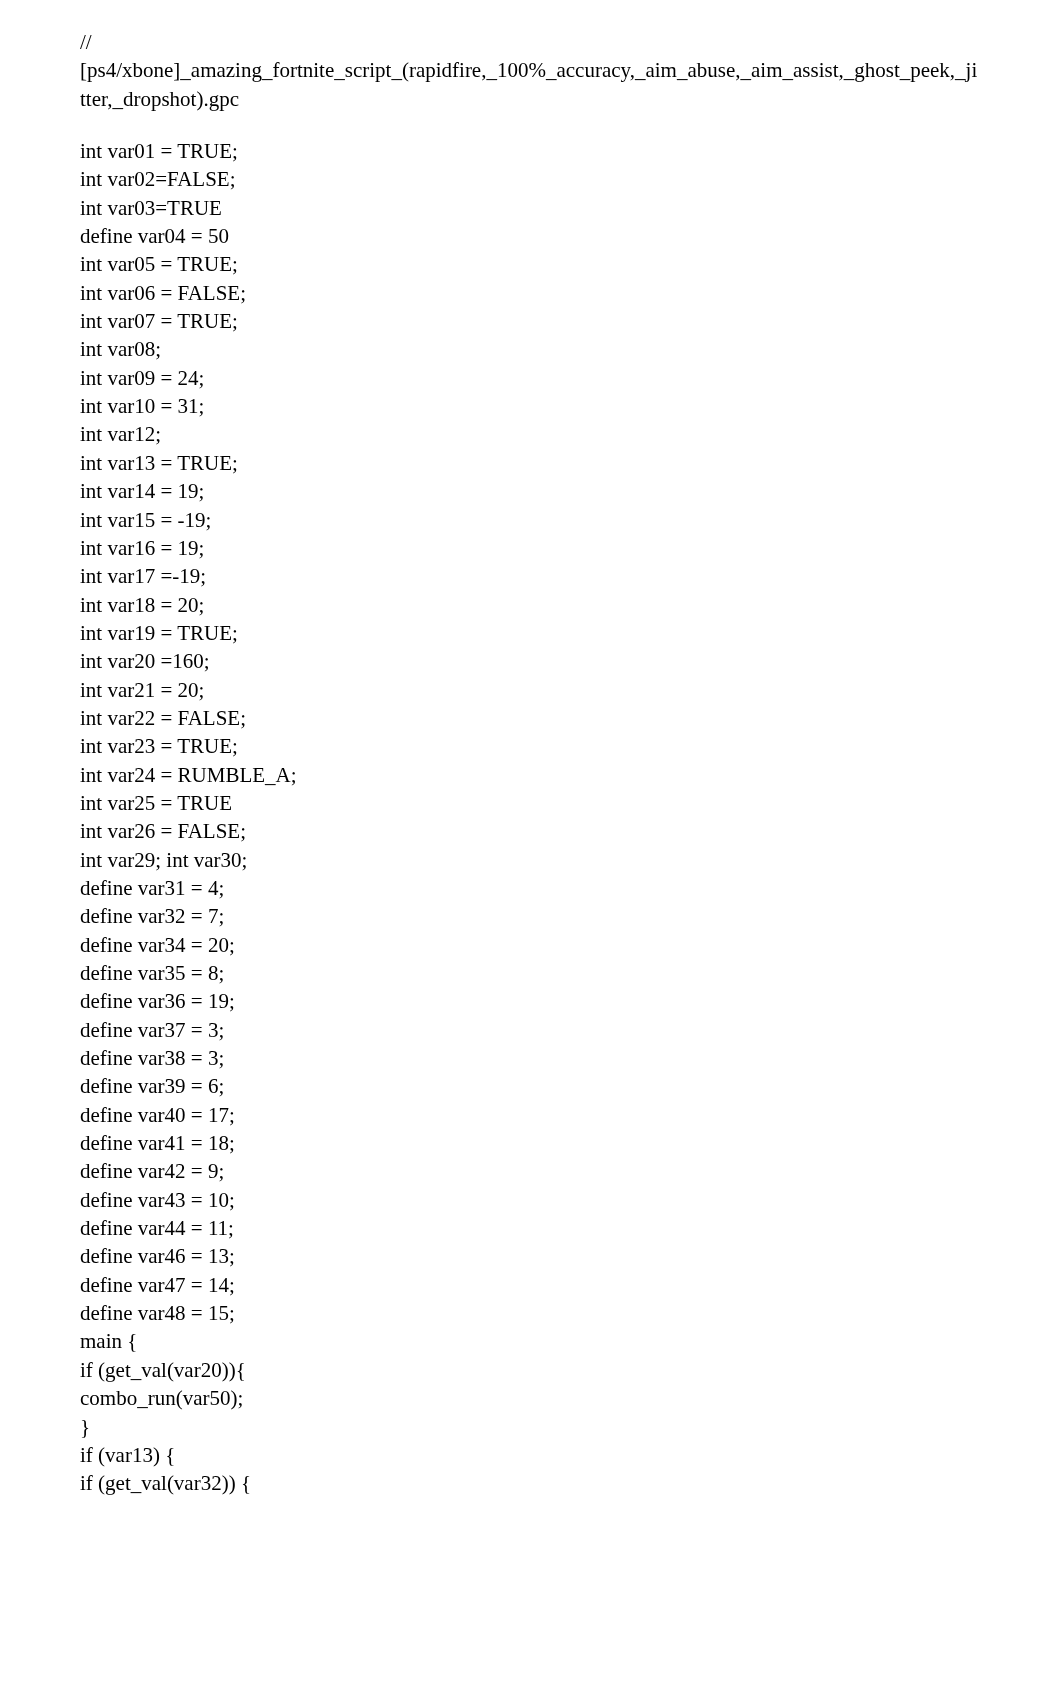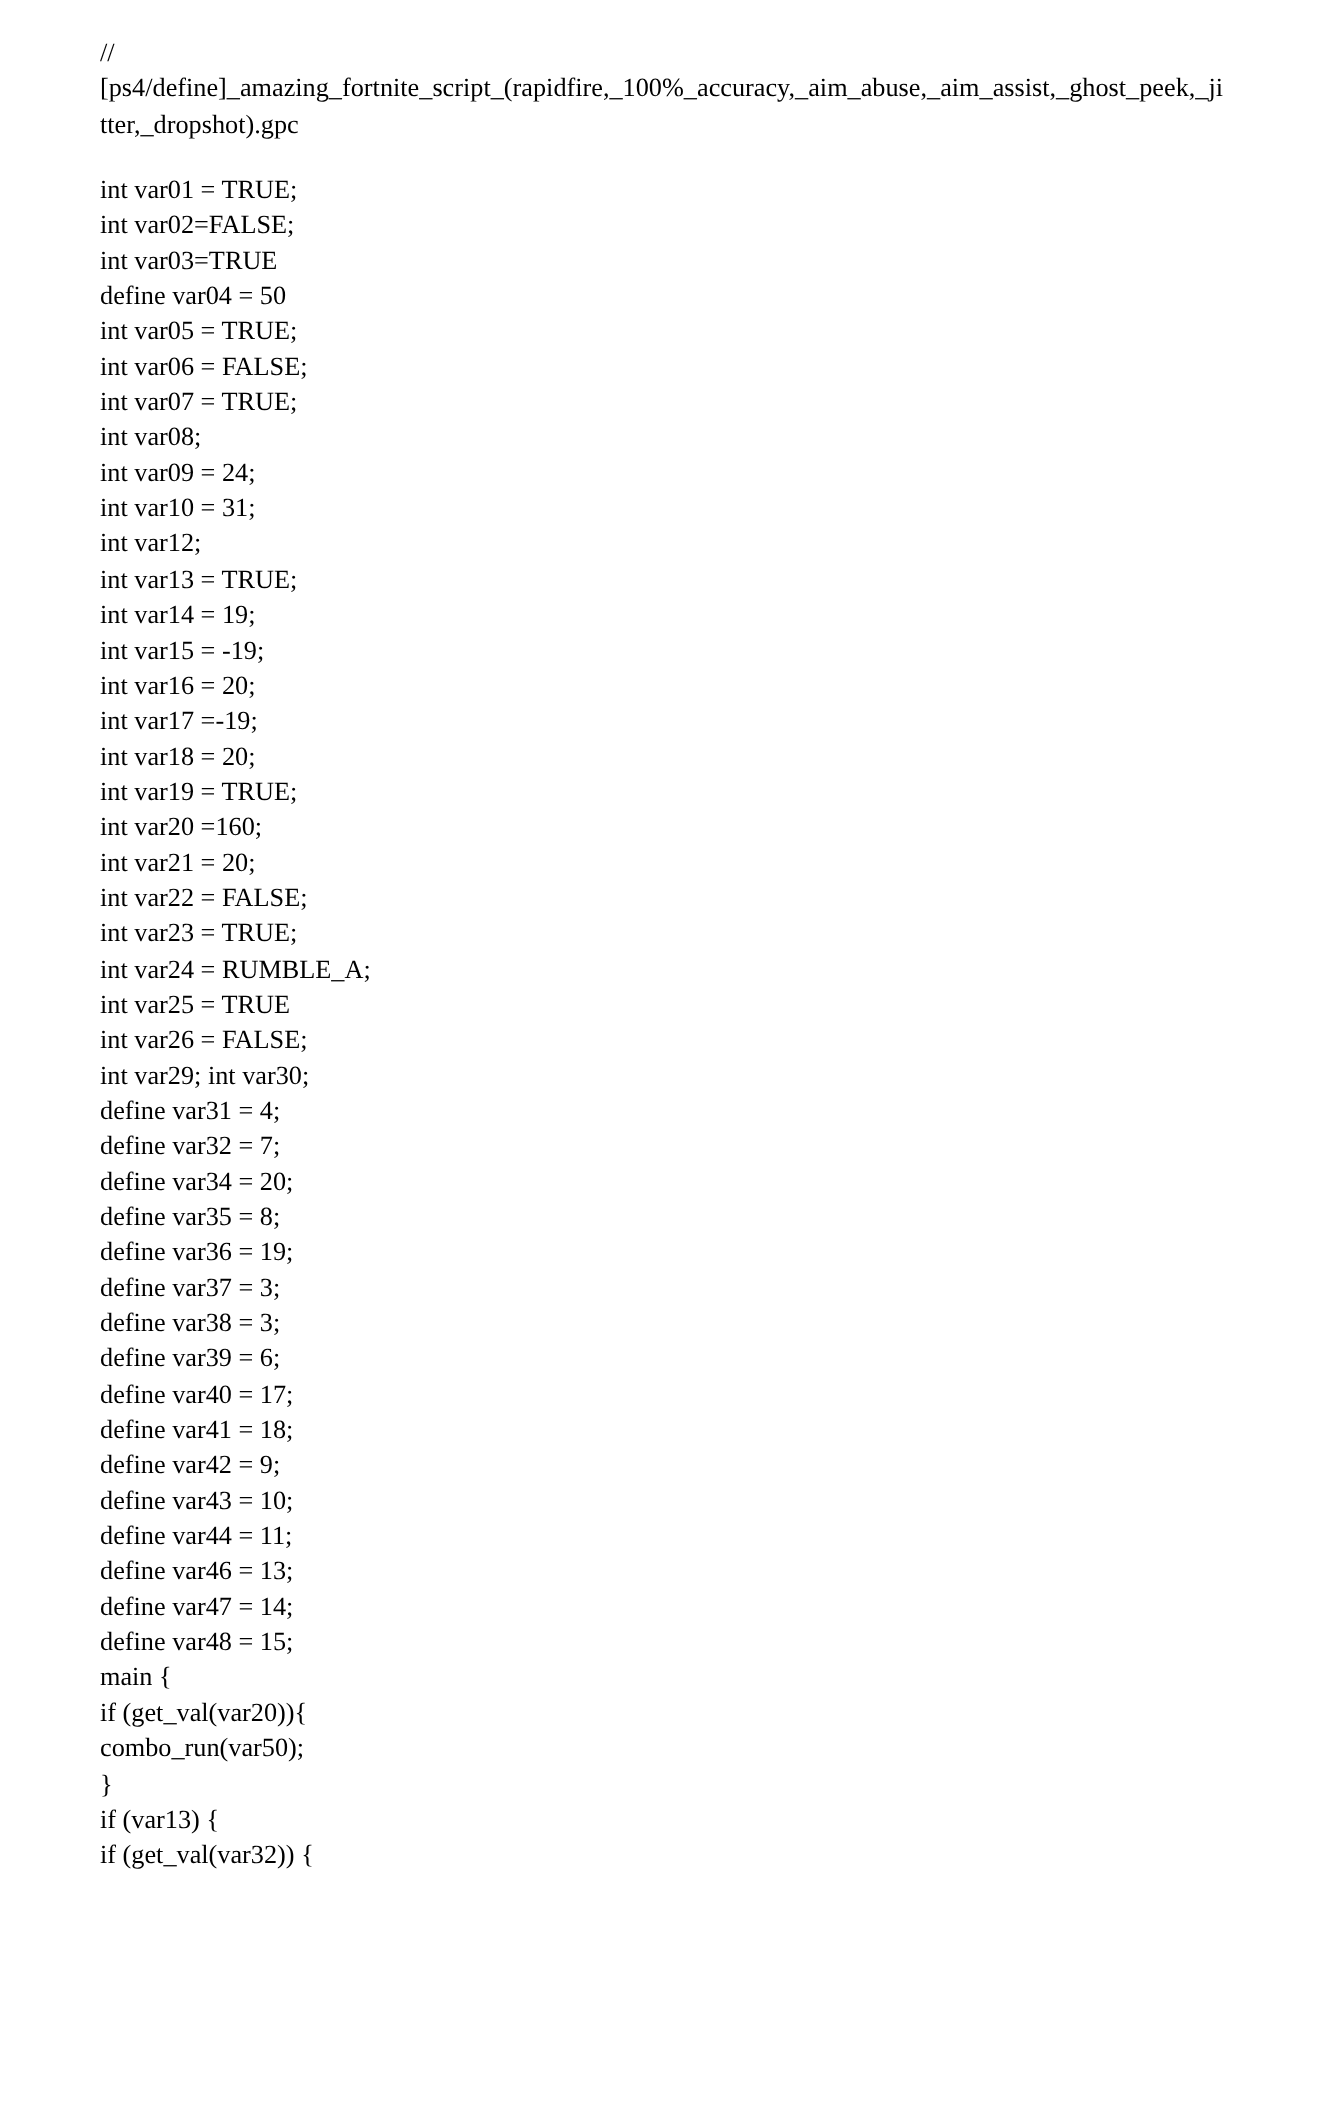--- a/index.html
+++ b/index.html
@@ -22,37 +22,37 @@
   }
   .sep {
     height: 24px;
   }
 </style>
 </head>
 <body>
 
 <div class="page">
   <div class="line">//</div>
-  <div class="line">[ps4/define]_amazing_fortnite_script_(rapidfire,_100%_accuracy,_aim_abuse,_aim_assist,_ghost_peek,_jitter,_dropshot).gpc</div>
+  <div class="line">[ps4/xbone]_amazing_fortnite_script_(rapidfire,_100%_accuracy,_aim_abuse,_aim_assist,_ghost_peek,_jitter,_dropshot).gpc</div>
   <div class="sep"></div>
   <div class="line">int var01 = TRUE;</div>
   <div class="line">int var02=FALSE;</div>
   <div class="line">int var03=TRUE</div>
   <div class="line">define var04 = 50</div>
   <div class="line">int var05 = TRUE;</div>
   <div class="line">int var06 = FALSE;</div>
   <div class="line">int var07 = TRUE;</div>
   <div class="line">int var08;</div>
   <div class="line">int var09 = 24;</div>
   <div class="line">int var10 = 31;</div>
   <div class="line">int var12;</div>
   <div class="line">int var13 = TRUE;</div>
   <div class="line">int var14 = 19;</div>
   <div class="line">int var15 = -19;</div>
-  <div class="line">int var16 = 20;</div>
+  <div class="line">int var16 = 19;</div>
   <div class="line">int var17 =-19;</div>
   <div class="line">int var18 = 20;</div>
   <div class="line">int var19 = TRUE;</div>
   <div class="line">int var20 =160;</div>
   <div class="line">int var21 = 20;</div>
   <div class="line">int var22 = FALSE;</div>
   <div class="line">int var23 = TRUE;</div>
   <div class="line">int var24 = RUMBLE_A;</div>
   <div class="line">int var25 = TRUE</div>
   <div class="line">int var26 = FALSE;</div>

